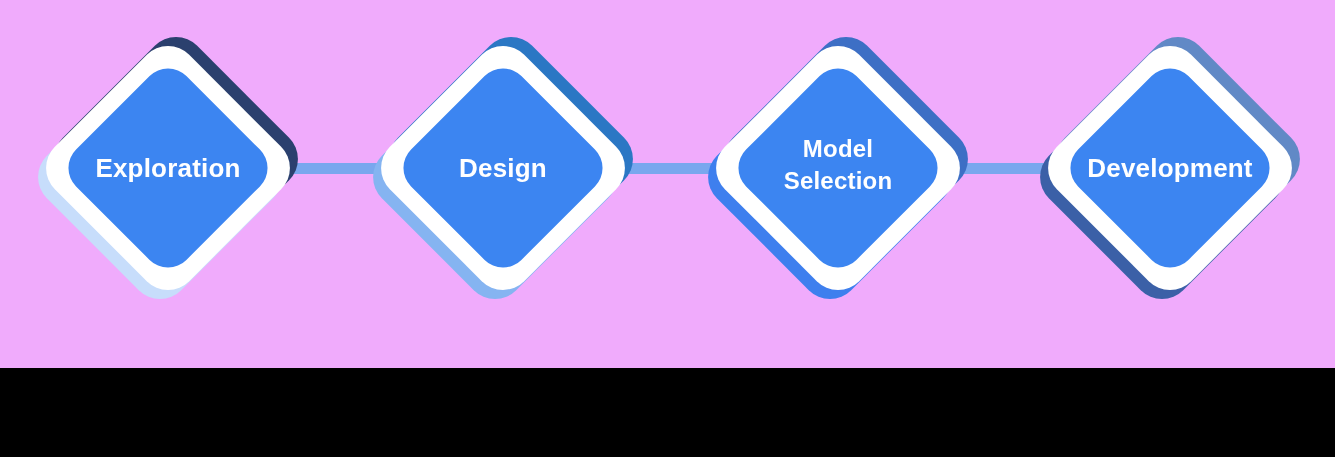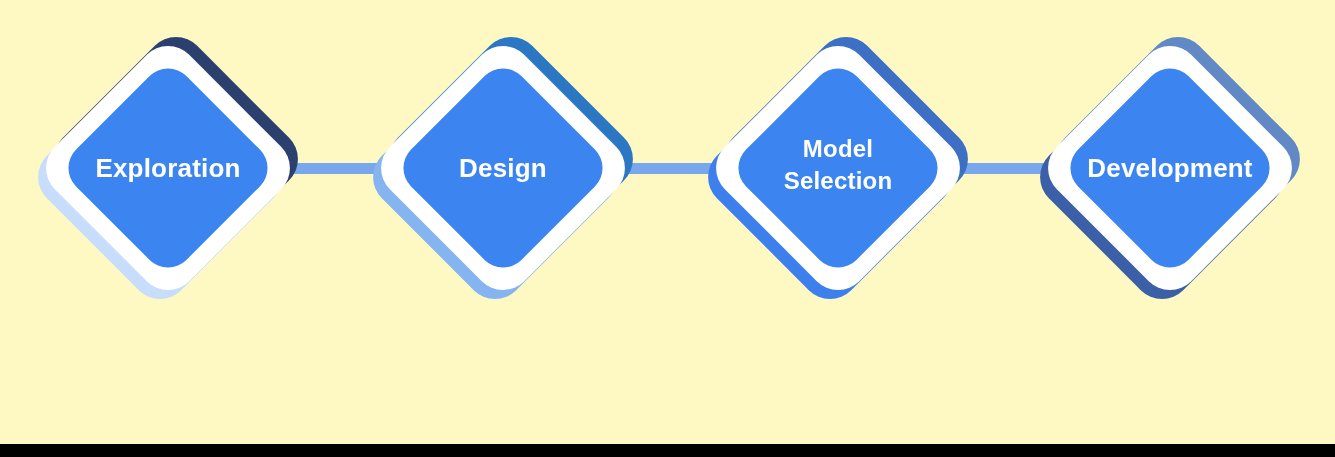--- a/index.html
+++ b/index.html
@@ -3,22 +3,22 @@
 <meta charset="utf-8">
 <style>
   html, body {
     margin: 0;
     padding: 0;
     background: #000000;
   }
   .stage {
     position: relative;
     width: 1335px;
-    height: 444px;
-    background: #fef9c3;
+    height: 368px;
+    background: #f0abfc;
     overflow: hidden;
   }
   .stage svg {
     position: absolute;
     inset: 0;
     display: block;
   }
   .node-text {
     font-family: "Liberation Sans", sans-serif;
     font-weight: 700;

